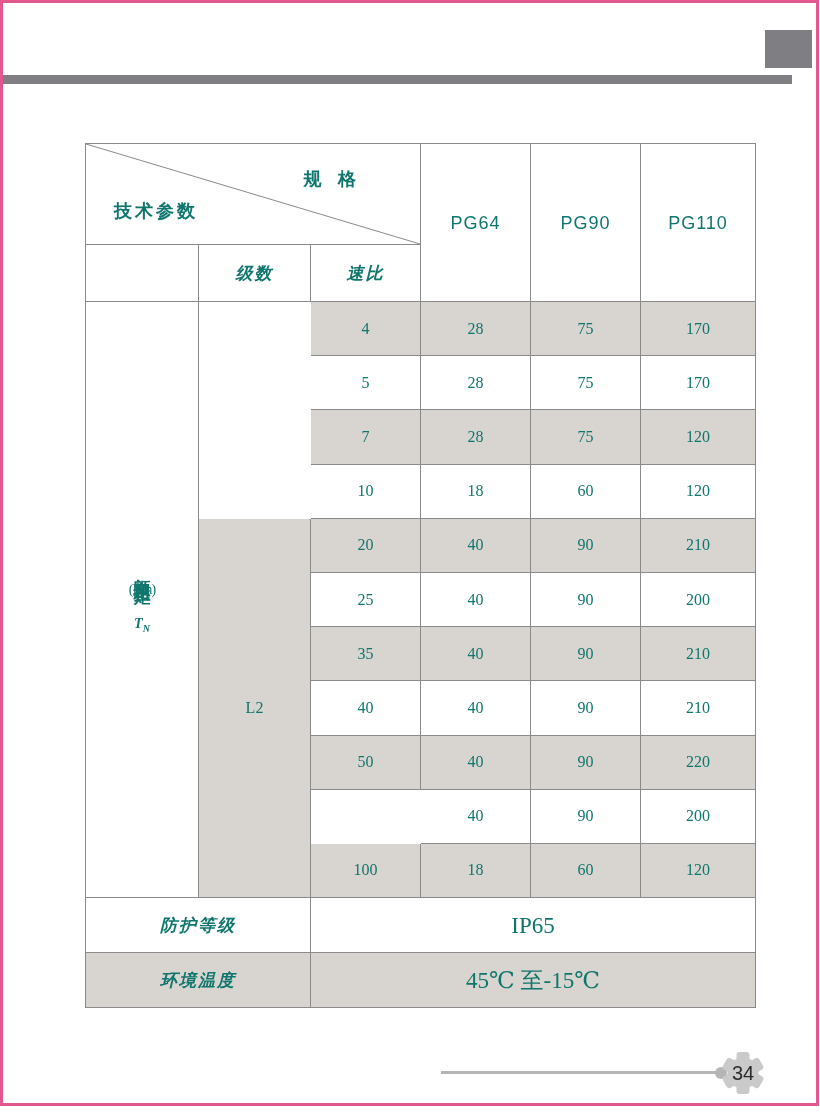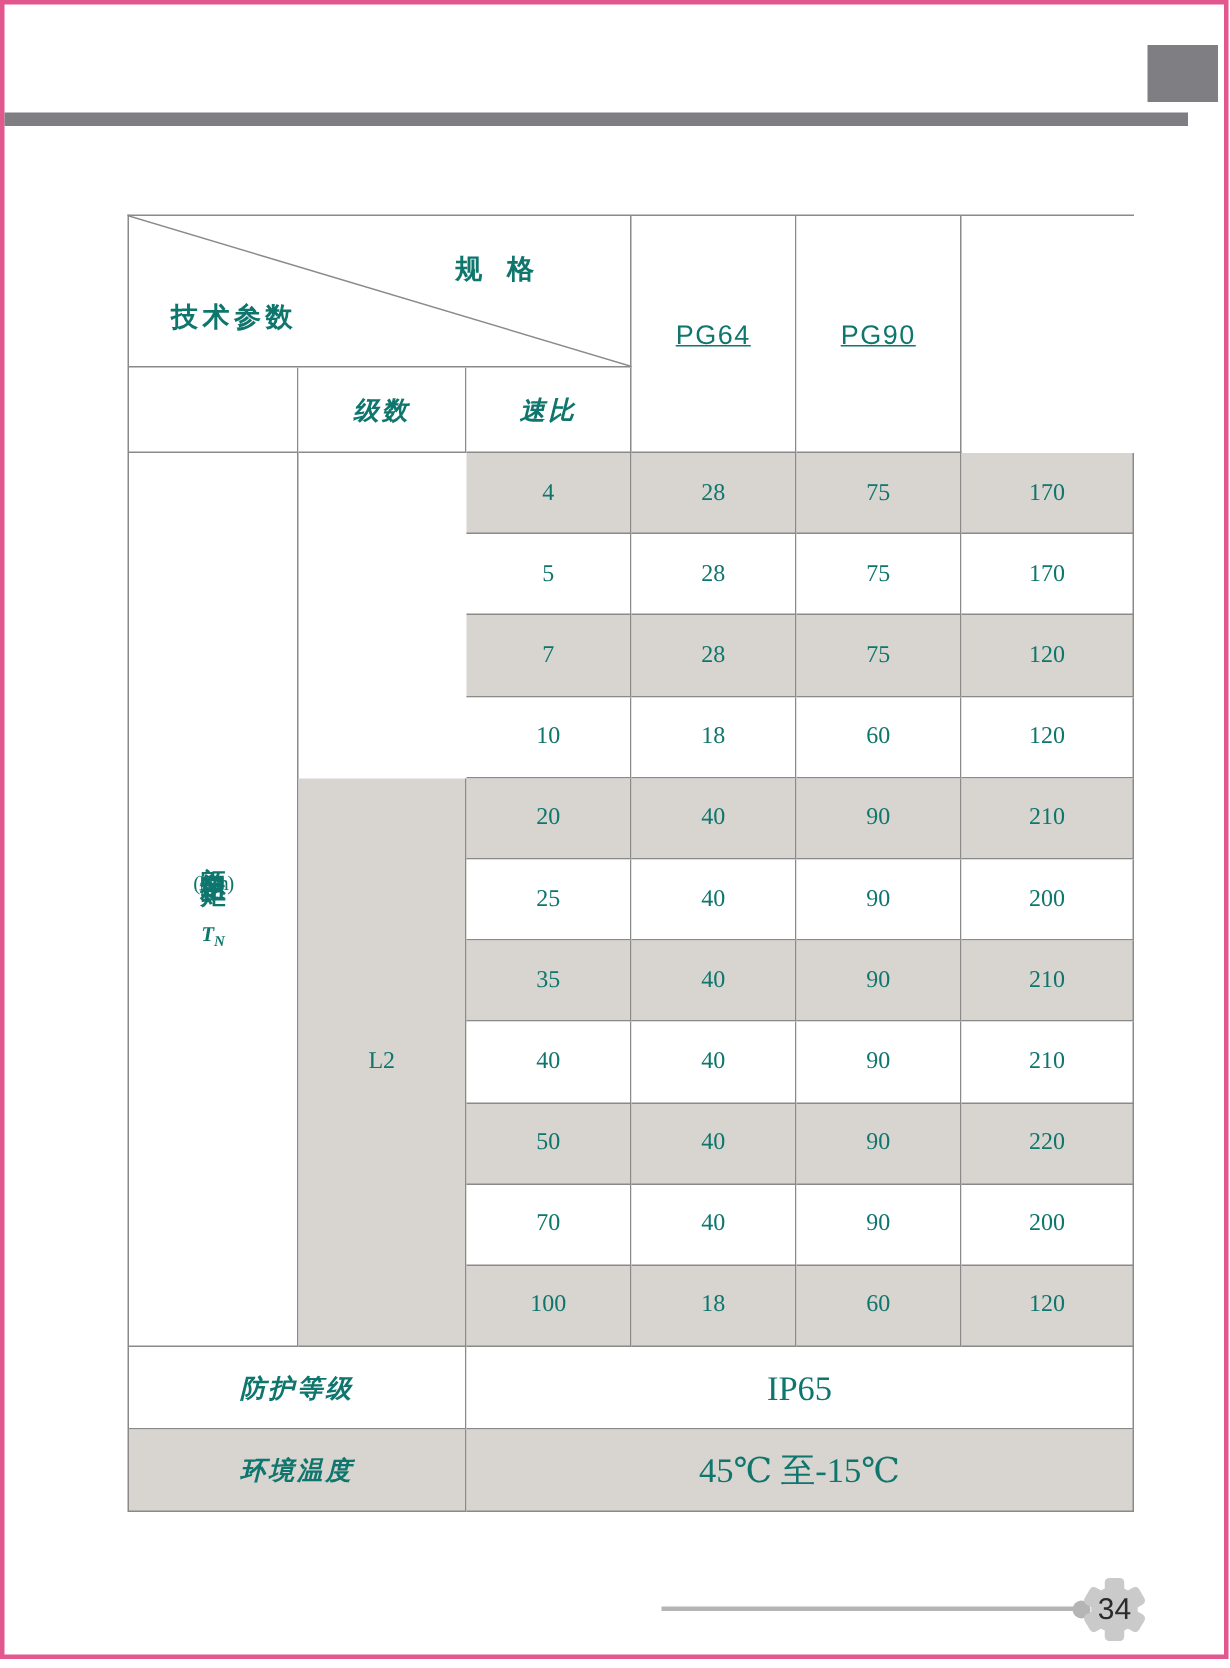--- a/index.html
+++ b/index.html
@@ -31,21 +31,21 @@
     background:#fff;
   }
   .cell {
     box-sizing:border-box;
     border-right:1px solid #8a8a8a; border-bottom:1px solid #8a8a8a;
     display:flex; align-items:center; justify-content:center;
     font-size:17px; background:#fff; line-height:1;
   }
   .shaded { background:#d8d4cf; }
   .zh { font-weight:600; letter-spacing:2px;font-style:italic; }
-  .pg-label { font-family:"Liberation Sans","DejaVu Sans",sans-serif; font-size:18px; letter-spacing:1px;text-decoration:underline; }
+  .pg-label { font-family:"Liberation Sans","DejaVu Sans",sans-serif; font-size:18px; letter-spacing:1px; }
 
   .corner-cell { position:relative; }
   .corner-cell svg { position:absolute; left:0; top:0; width:100%; height:100%; }
   .corner-spec   { position:absolute; right:58px; top:26px; font-size:18px; font-weight:600; letter-spacing:6px; }
   .corner-params { position:absolute; left:28px;  top:58px; font-size:18px; font-weight:600; letter-spacing:3px; }
 
   .torque-cell { flex-direction:column; }
   .torque-title {
     writing-mode:vertical-rl; text-orientation:upright;
     font-size:17px; font-weight:600; letter-spacing:3px;
@@ -79,20 +79,21 @@
     <div class="cell corner-cell" style="grid-column:1/4;grid-row:1">
       <svg viewBox="0 0 334 100" preserveAspectRatio="none">
         <line x1="0" y1="0" x2="334" y2="100" stroke="#8a8a8a" stroke-width="1" vector-effect="non-scaling-stroke"></line>
       </svg>
       <span class="corner-spec">规 格</span>
       <span class="corner-params">技术参数</span>
     </div>
 
     <div class="cell pg-label" style="grid-column:4;grid-row:1/3">PG64</div>
     <div class="cell pg-label" style="grid-column:5;grid-row:1/3">PG90</div>
+    <div class="cell pg-label" style="grid-column:6;grid-row:1/3">PG110</div>
 
     <div class="cell" style="grid-column:1;grid-row:2"></div>
     <div class="cell zh" style="grid-column:2;grid-row:2">级数</div>
     <div class="cell zh" style="grid-column:3;grid-row:2">速比</div>
 
     <div class="cell torque-cell" style="grid-column:1;grid-row:3/14">
       <span class="torque-title">额定扭矩</span>
       <span class="torque-unit">(Nm)</span>
       <span class="torque-symbol"><i>T</i><sub>N</sub></span>
     </div>
@@ -137,21 +138,20 @@
     <div class="cell num" style="grid-column:3;grid-row:10">40</div>
     <div class="cell num" style="grid-column:4;grid-row:10">40</div>
     <div class="cell num" style="grid-column:5;grid-row:10">90</div>
     <div class="cell num" style="grid-column:6;grid-row:10">210</div>
 
     <div class="cell num shaded" style="grid-column:3;grid-row:11">50</div>
     <div class="cell num shaded" style="grid-column:4;grid-row:11">40</div>
     <div class="cell num shaded" style="grid-column:5;grid-row:11">90</div>
     <div class="cell num shaded" style="grid-column:6;grid-row:11">220</div>
 
-    <div class="cell num" style="grid-column:3;grid-row:12">70</div>
     <div class="cell num" style="grid-column:4;grid-row:12">40</div>
     <div class="cell num" style="grid-column:5;grid-row:12">90</div>
     <div class="cell num" style="grid-column:6;grid-row:12">200</div>
 
     <div class="cell num shaded" style="grid-column:3;grid-row:13">100</div>
     <div class="cell num shaded" style="grid-column:4;grid-row:13">18</div>
     <div class="cell num shaded" style="grid-column:5;grid-row:13">60</div>
     <div class="cell num shaded" style="grid-column:6;grid-row:13">120</div>
 
     <div class="cell zh wide-label" style="grid-column:1/3;grid-row:14">防护等级</div>

